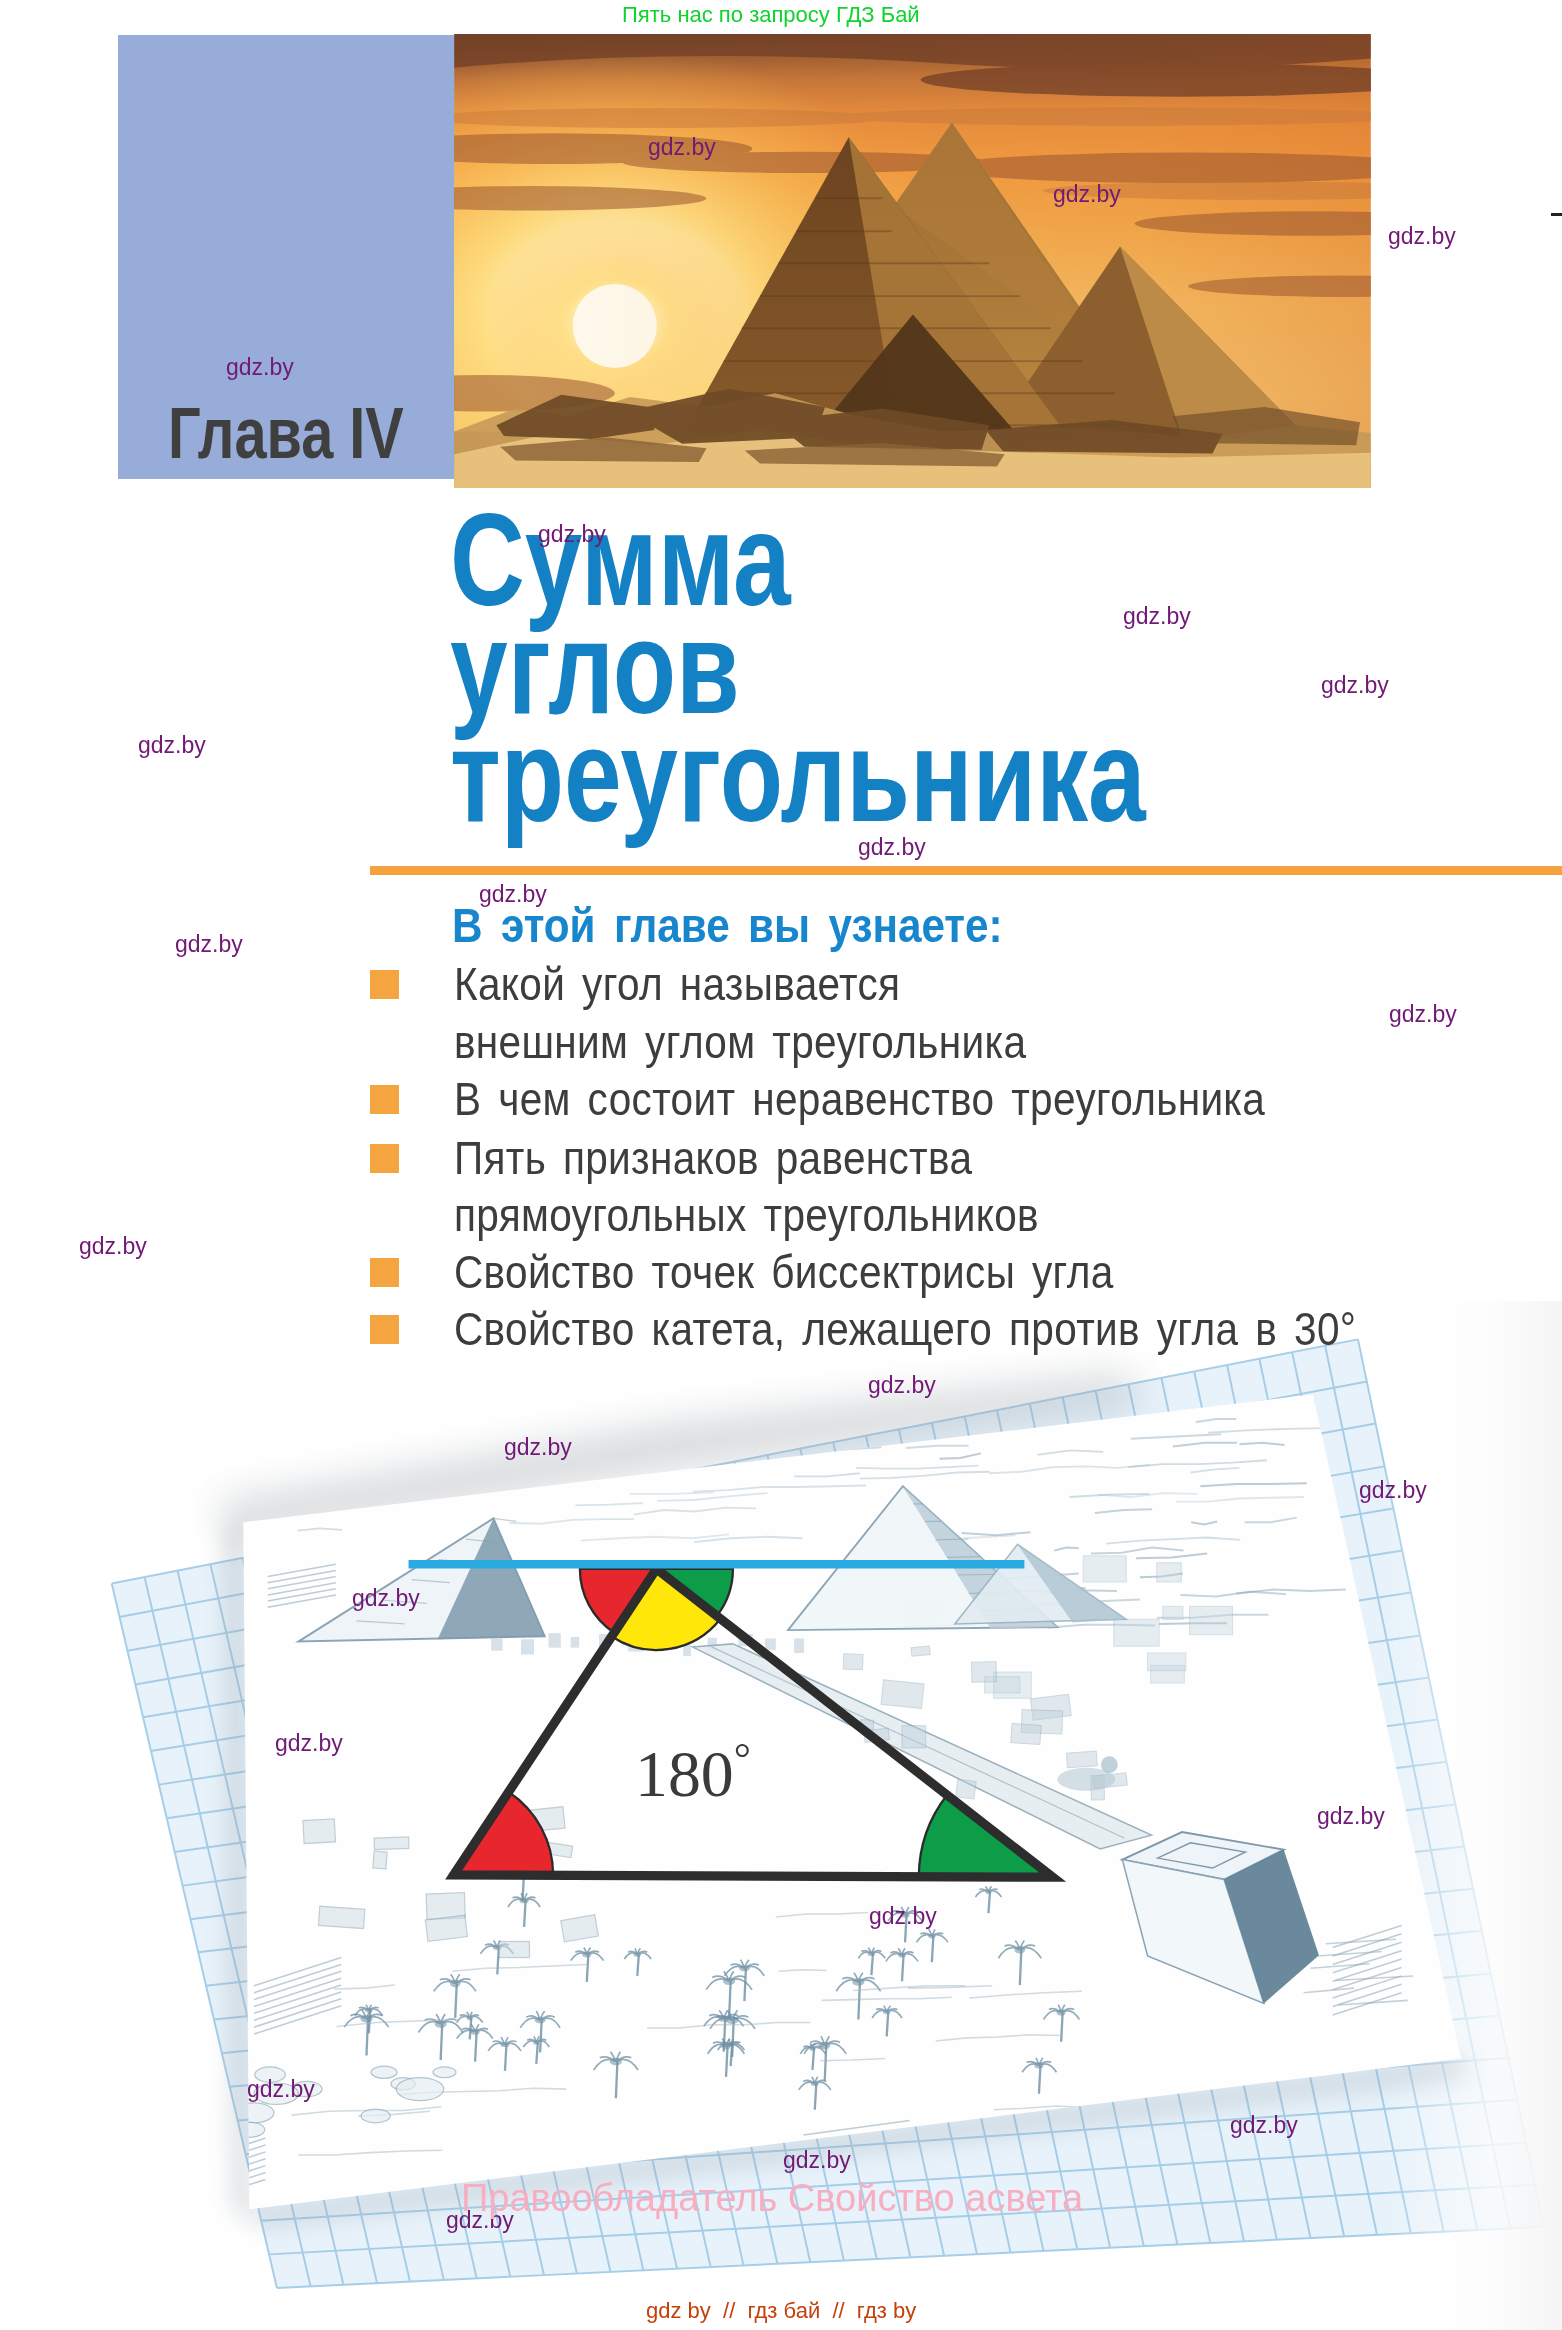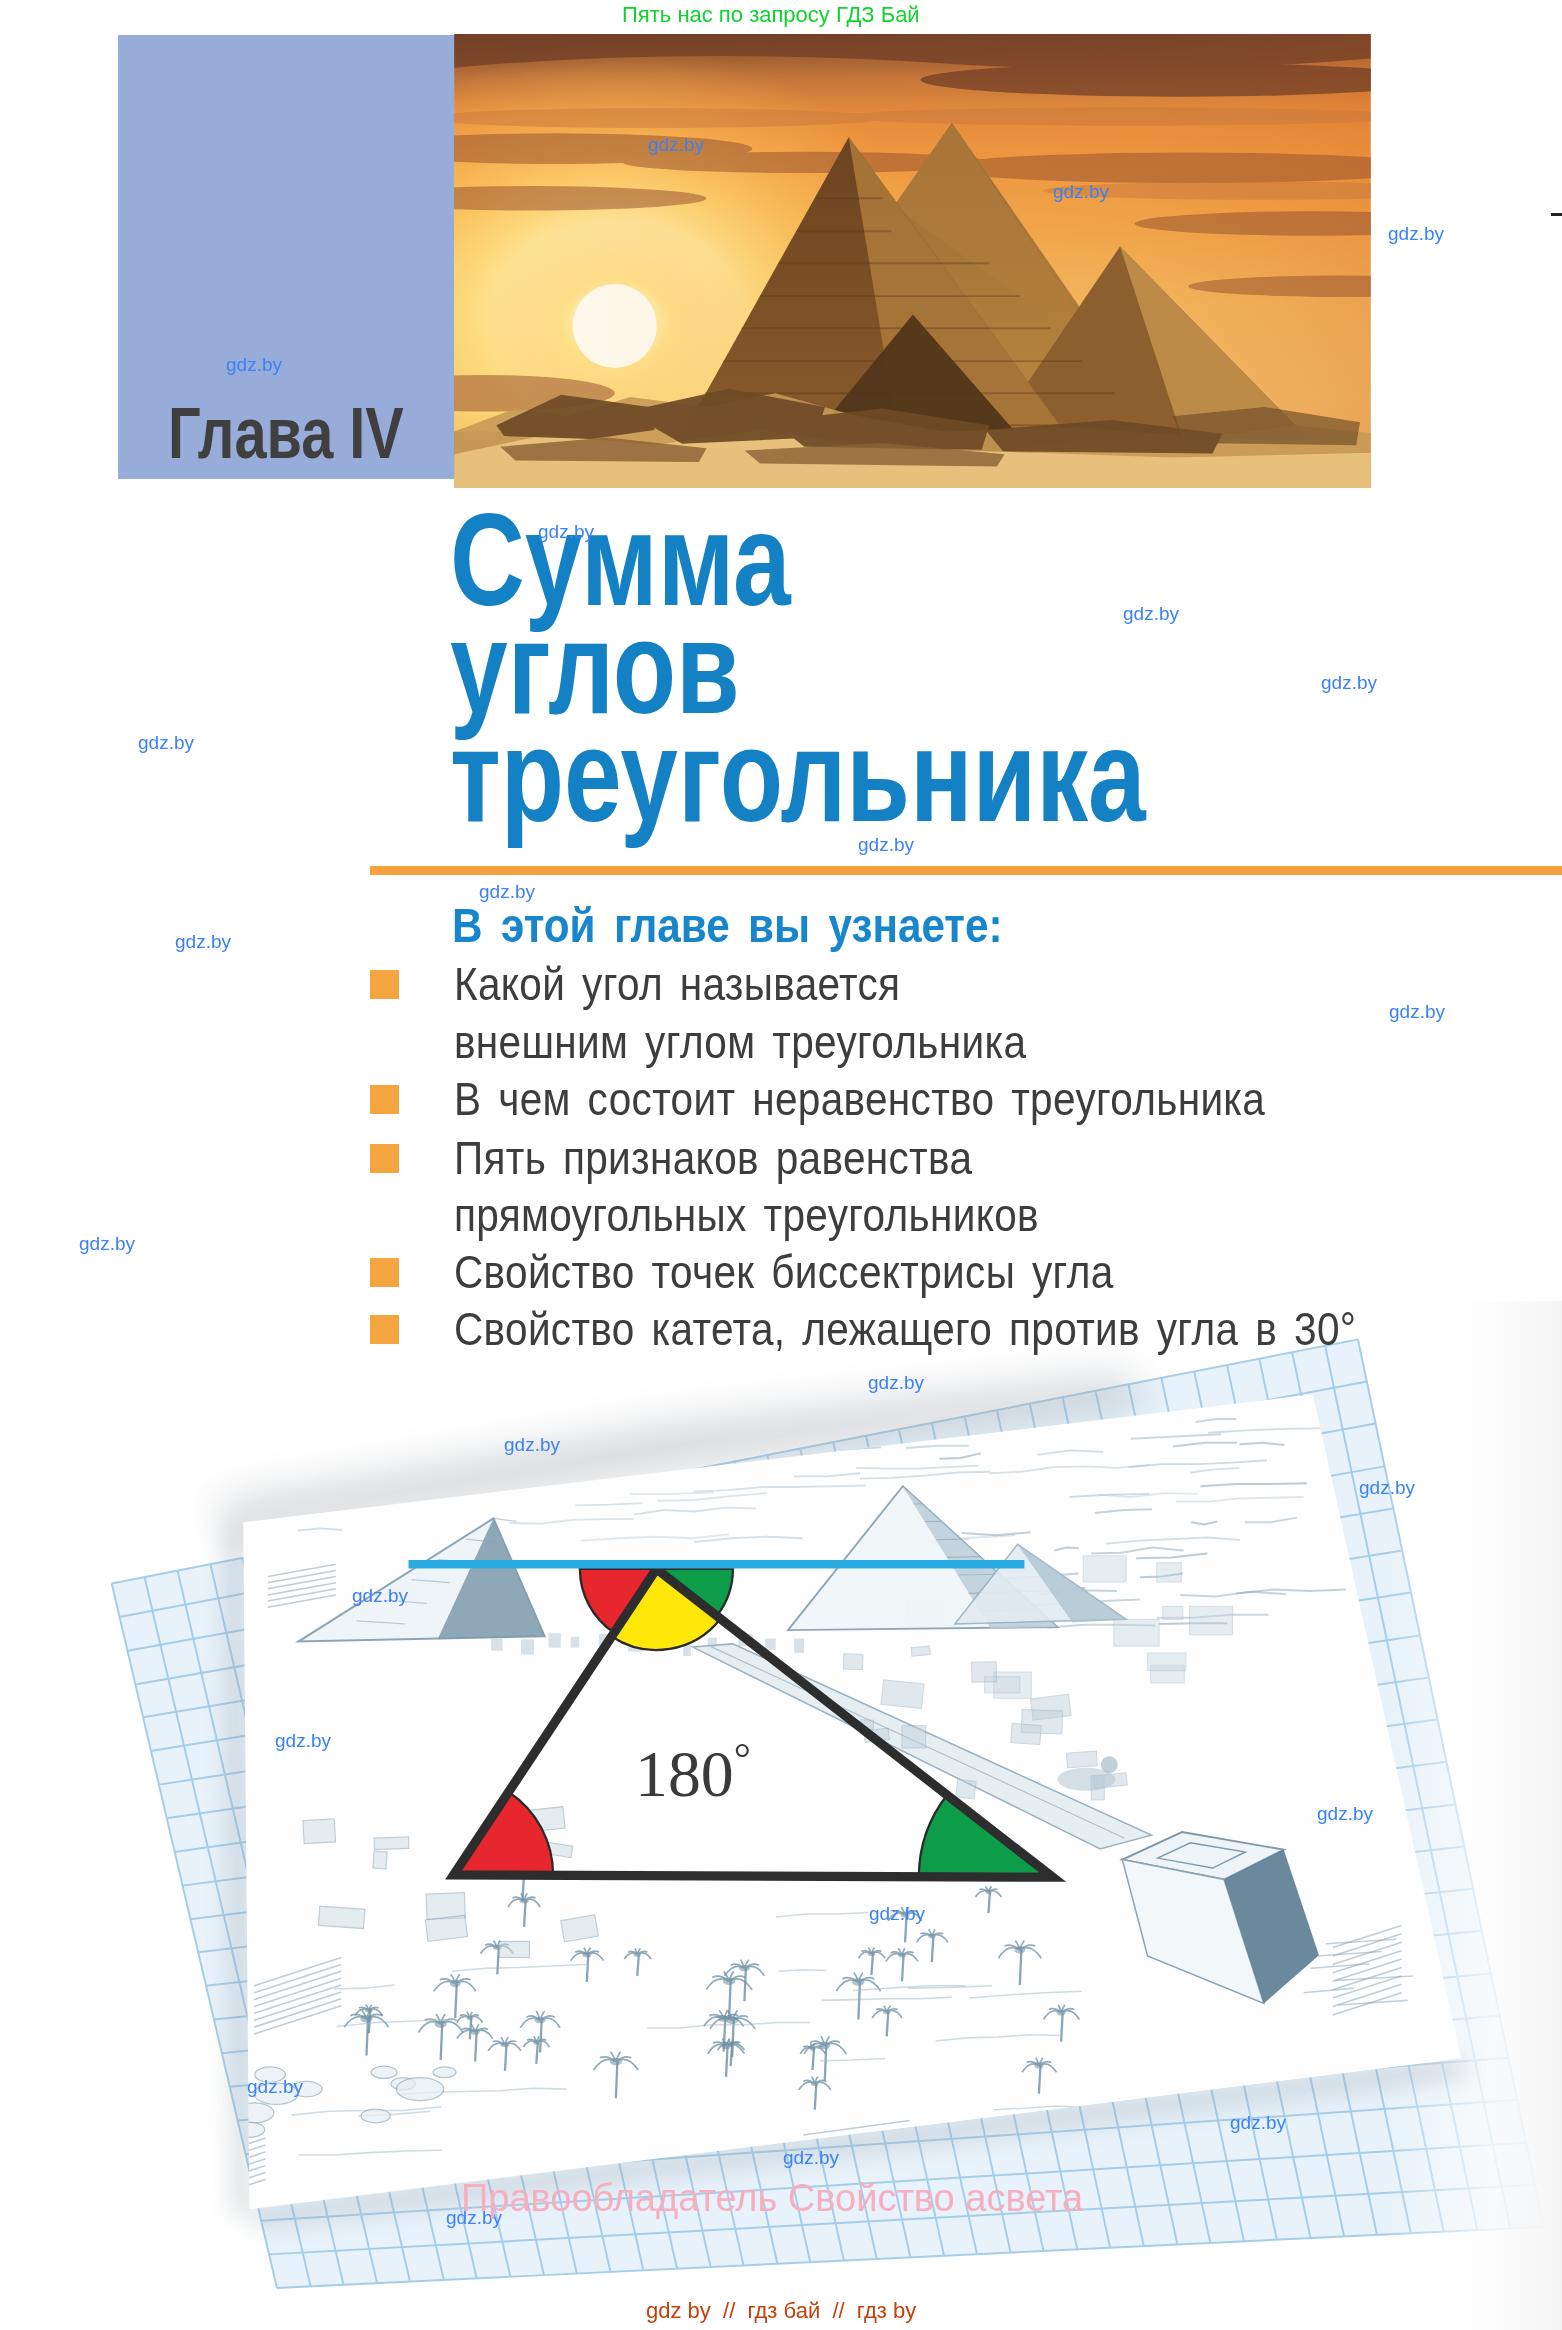--- a/index.html
+++ b/index.html
@@ -1,15 +1,15 @@
 <!DOCTYPE html>
 <html style="font-size:12.2px"><head><meta charset="utf-8"><style>
 html,body{margin:0;padding:0}
 body{width:1563px;height:2330px;position:relative;font-family:"Liberation Sans",sans-serif;background:#fff;overflow:hidden}
-.wm{position:absolute;color:#3b82f6;font-size:19px;white-space:nowrap;z-index:40}
+.wm{position:absolute;color:#701a75;font-size:23px;white-space:nowrap;z-index:40}
 .sq{position:absolute;width:29px;height:29px;background:#f5a53f;z-index:10}
 .li{position:absolute;font-size:47px;color:#3d3d3d;white-space:nowrap;transform:scale(0.862,1);transform-origin:0 0;letter-spacing:0.4px;word-spacing:6.1px;z-index:10}
 .tl{position:absolute;left:450px;font-weight:bold;color:#1581c5;font-size:132px;white-space:nowrap;transform:scale(0.785,1);transform-origin:0 0;z-index:10}
 </style></head><body>
 
 <div style="position:absolute;left:622px;top:1.5px;font-size:22px;color:#10d32d;z-index:40">Пять нас по запросу ГДЗ Бай</div>
 
 <div style="position:absolute;left:118px;top:35px;width:337px;height:444px;background:#97acd9"></div>
 
 <div style="position:absolute;left:168px;top:391px;font-size:73px;font-weight:bold;color:#3f3f3f;transform:scale(0.79,1);transform-origin:0 0;white-space:nowrap;z-index:5">Глава IV</div>

